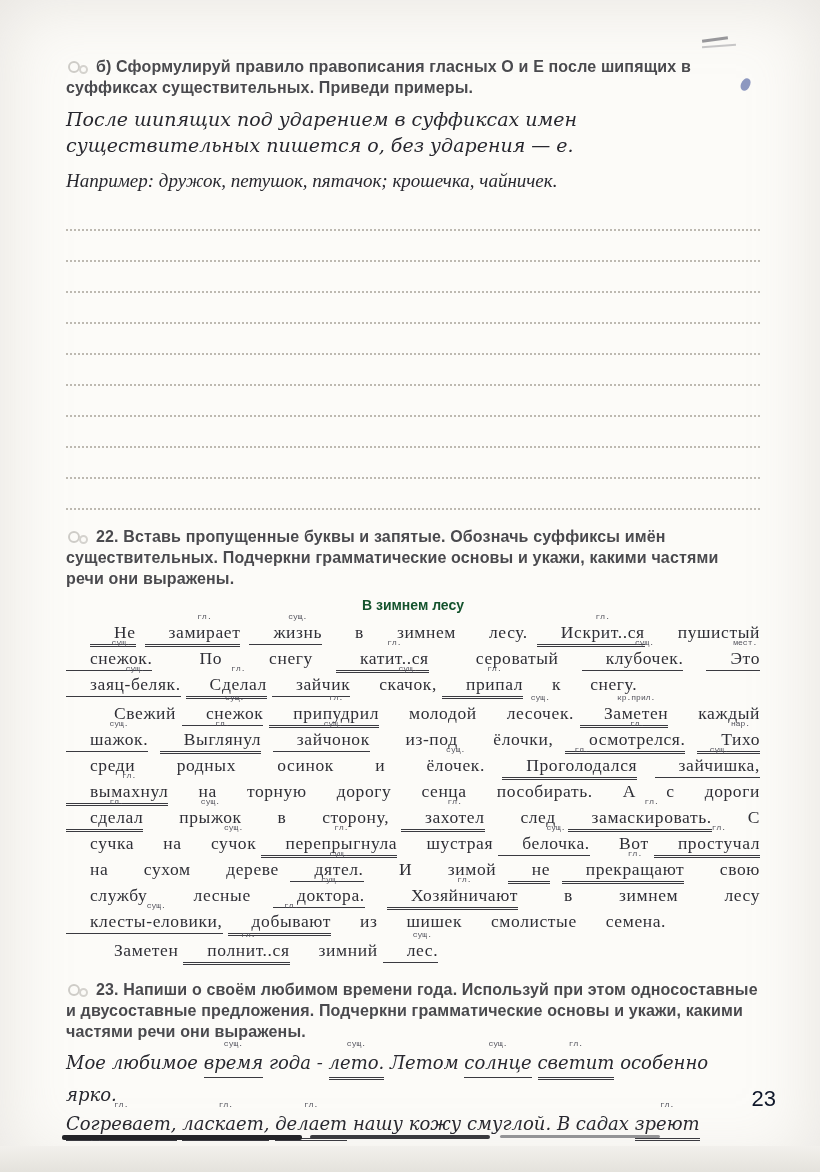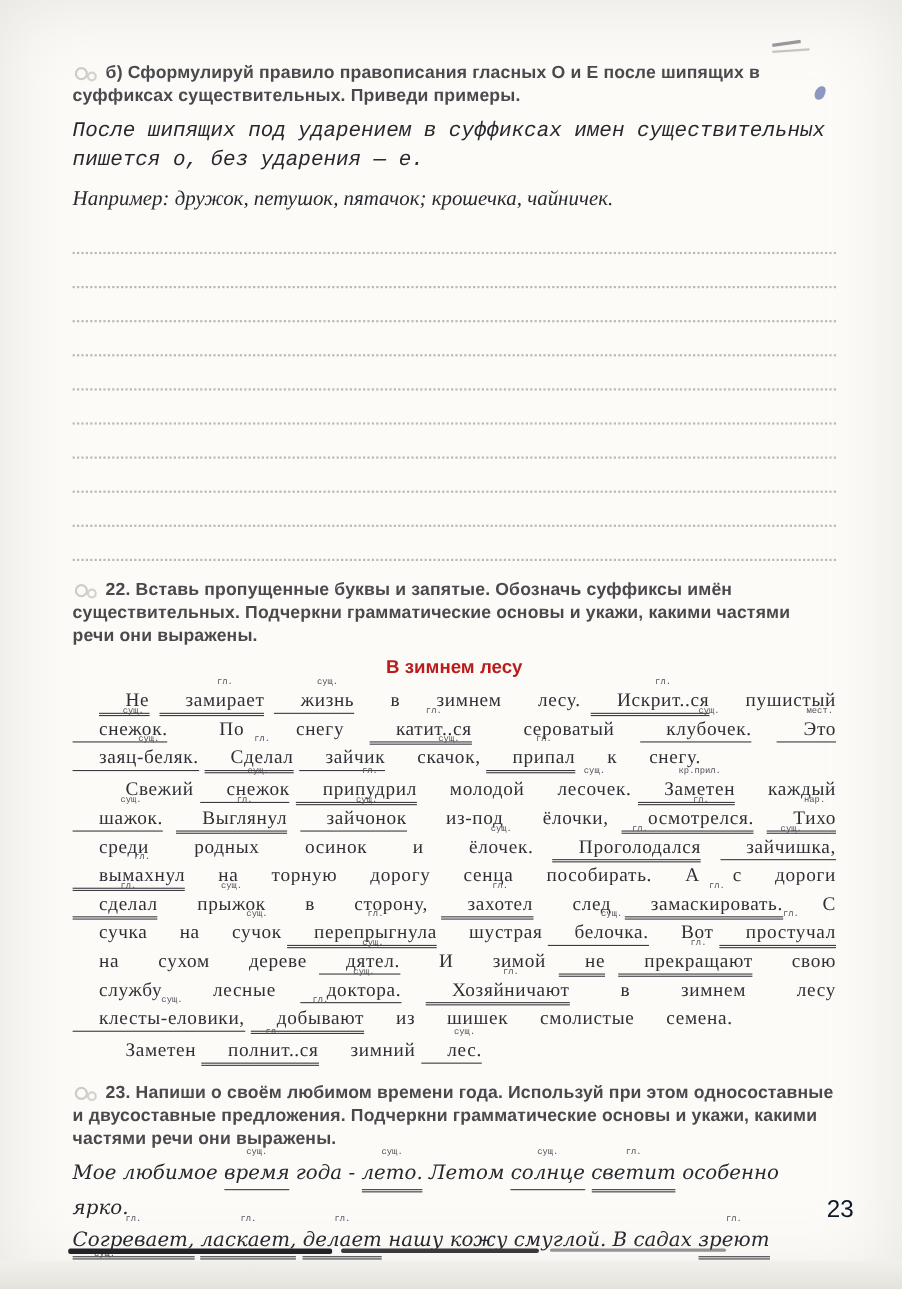--- a/index.html
+++ b/index.html
@@ -31,39 +31,39 @@
   .hand.tokens{line-height:29px;font-size:18px;}
 
   
   .booktext{
     font-family:"Liberation Serif",serif;
     font-size:17.5px;color:#2f2f36;line-height:23px;
     letter-spacing:.6px;text-align:justify;text-indent:24px;margin:0 0 3px 0;
   }
   .center-title{
     text-align:center;font-family:"Liberation Sans",sans-serif;
-    font-weight:700;font-size:17px;color:#b91c1c;margin:8px 0 8px 0;text-indent:0;
+    font-weight:700;font-size:14px;color:#14532d;margin:8px 0 8px 0;text-indent:0;
   }
 
   
   .tok{position:relative;display:inline-block;}
   .u1{border-bottom:1.5px solid #3a3a40;}
   .u2{border-bottom:3px double #3a3a40;}
   .ann{
     position:absolute;top:-8px;left:50%;transform:translateX(-50%);
     font-size:8px;line-height:1;color:#50505a;white-space:nowrap;
     font-family:Liberation Mono, monospace;font-style:normal;font-weight:400;letter-spacing:0;
   }
 
   
   .dotlines{margin:6px 0 16px 0;}
   .dotline{height:29px;border-bottom:2px dotted #bdb9b1;}
 
   
-  .mb8{margin-bottom:8px;} .mb4{margin-bottom:4px;font-family:Liberation Mono, monospace;}
+  .mb8{margin-bottom:8px;} .mb4{margin-bottom:4px;}
   .mt14{margin-top:14px;} .mt10{margin-top:10px;font-family:Liberation Serif, serif;} .mb6{margin-bottom:6px;}
 
   
   .page-number{
     position:absolute;right:44px;bottom:60px;
     font-family:"Liberation Sans",sans-serif;font-size:22px;color:#0f172a;
   }
 
   
   .mark1{position:absolute;top:38px;right:92px;width:26px;border-top:3px solid #77777c;transform:rotate(-8deg);opacity:.75;}

